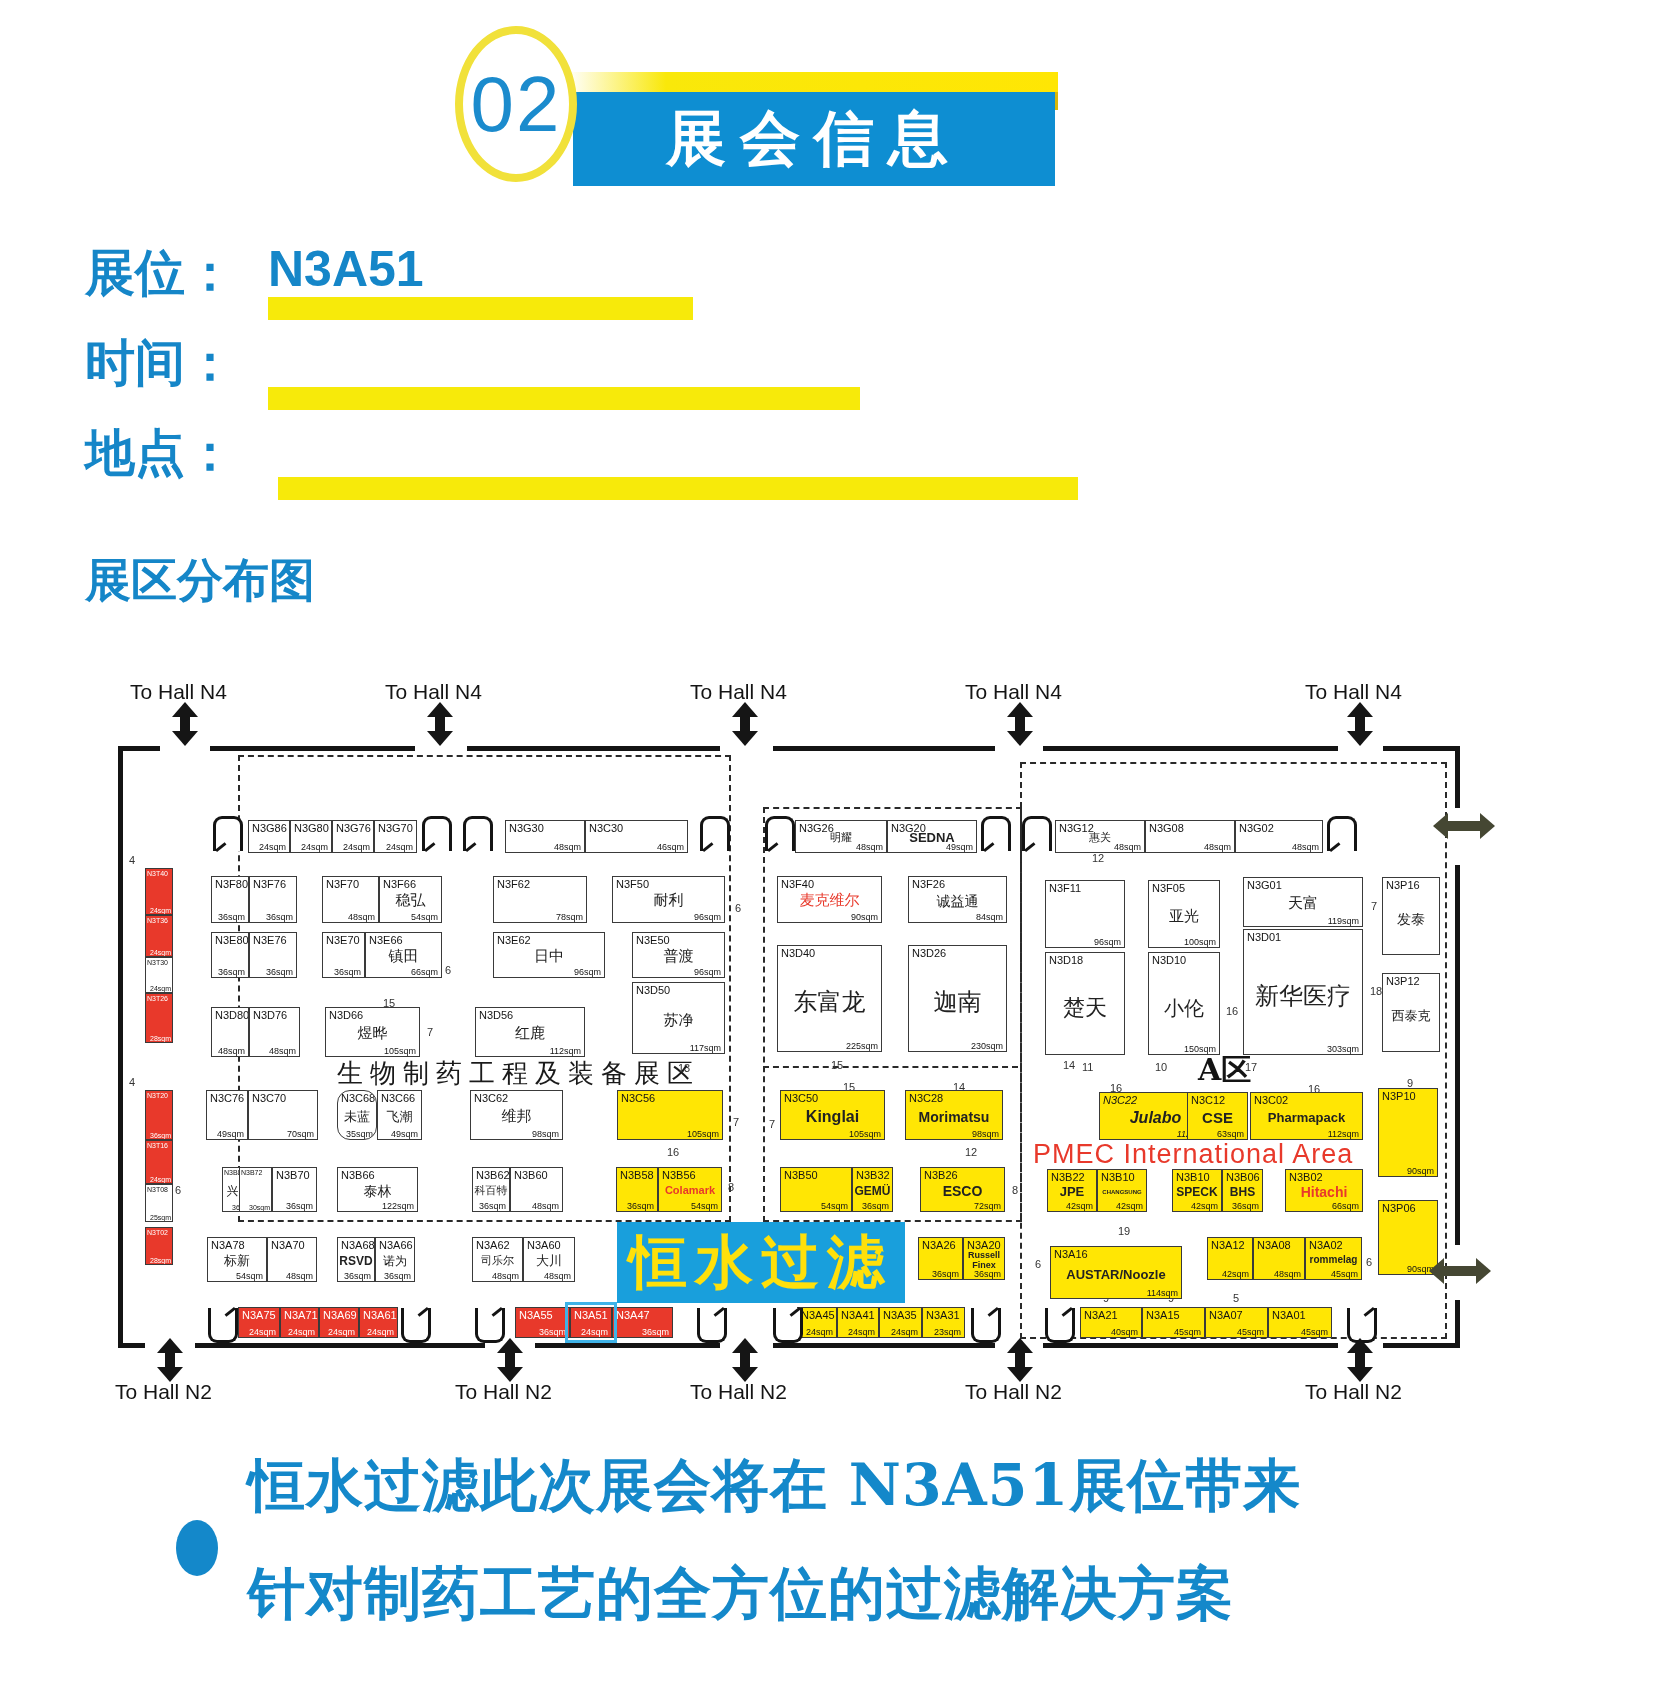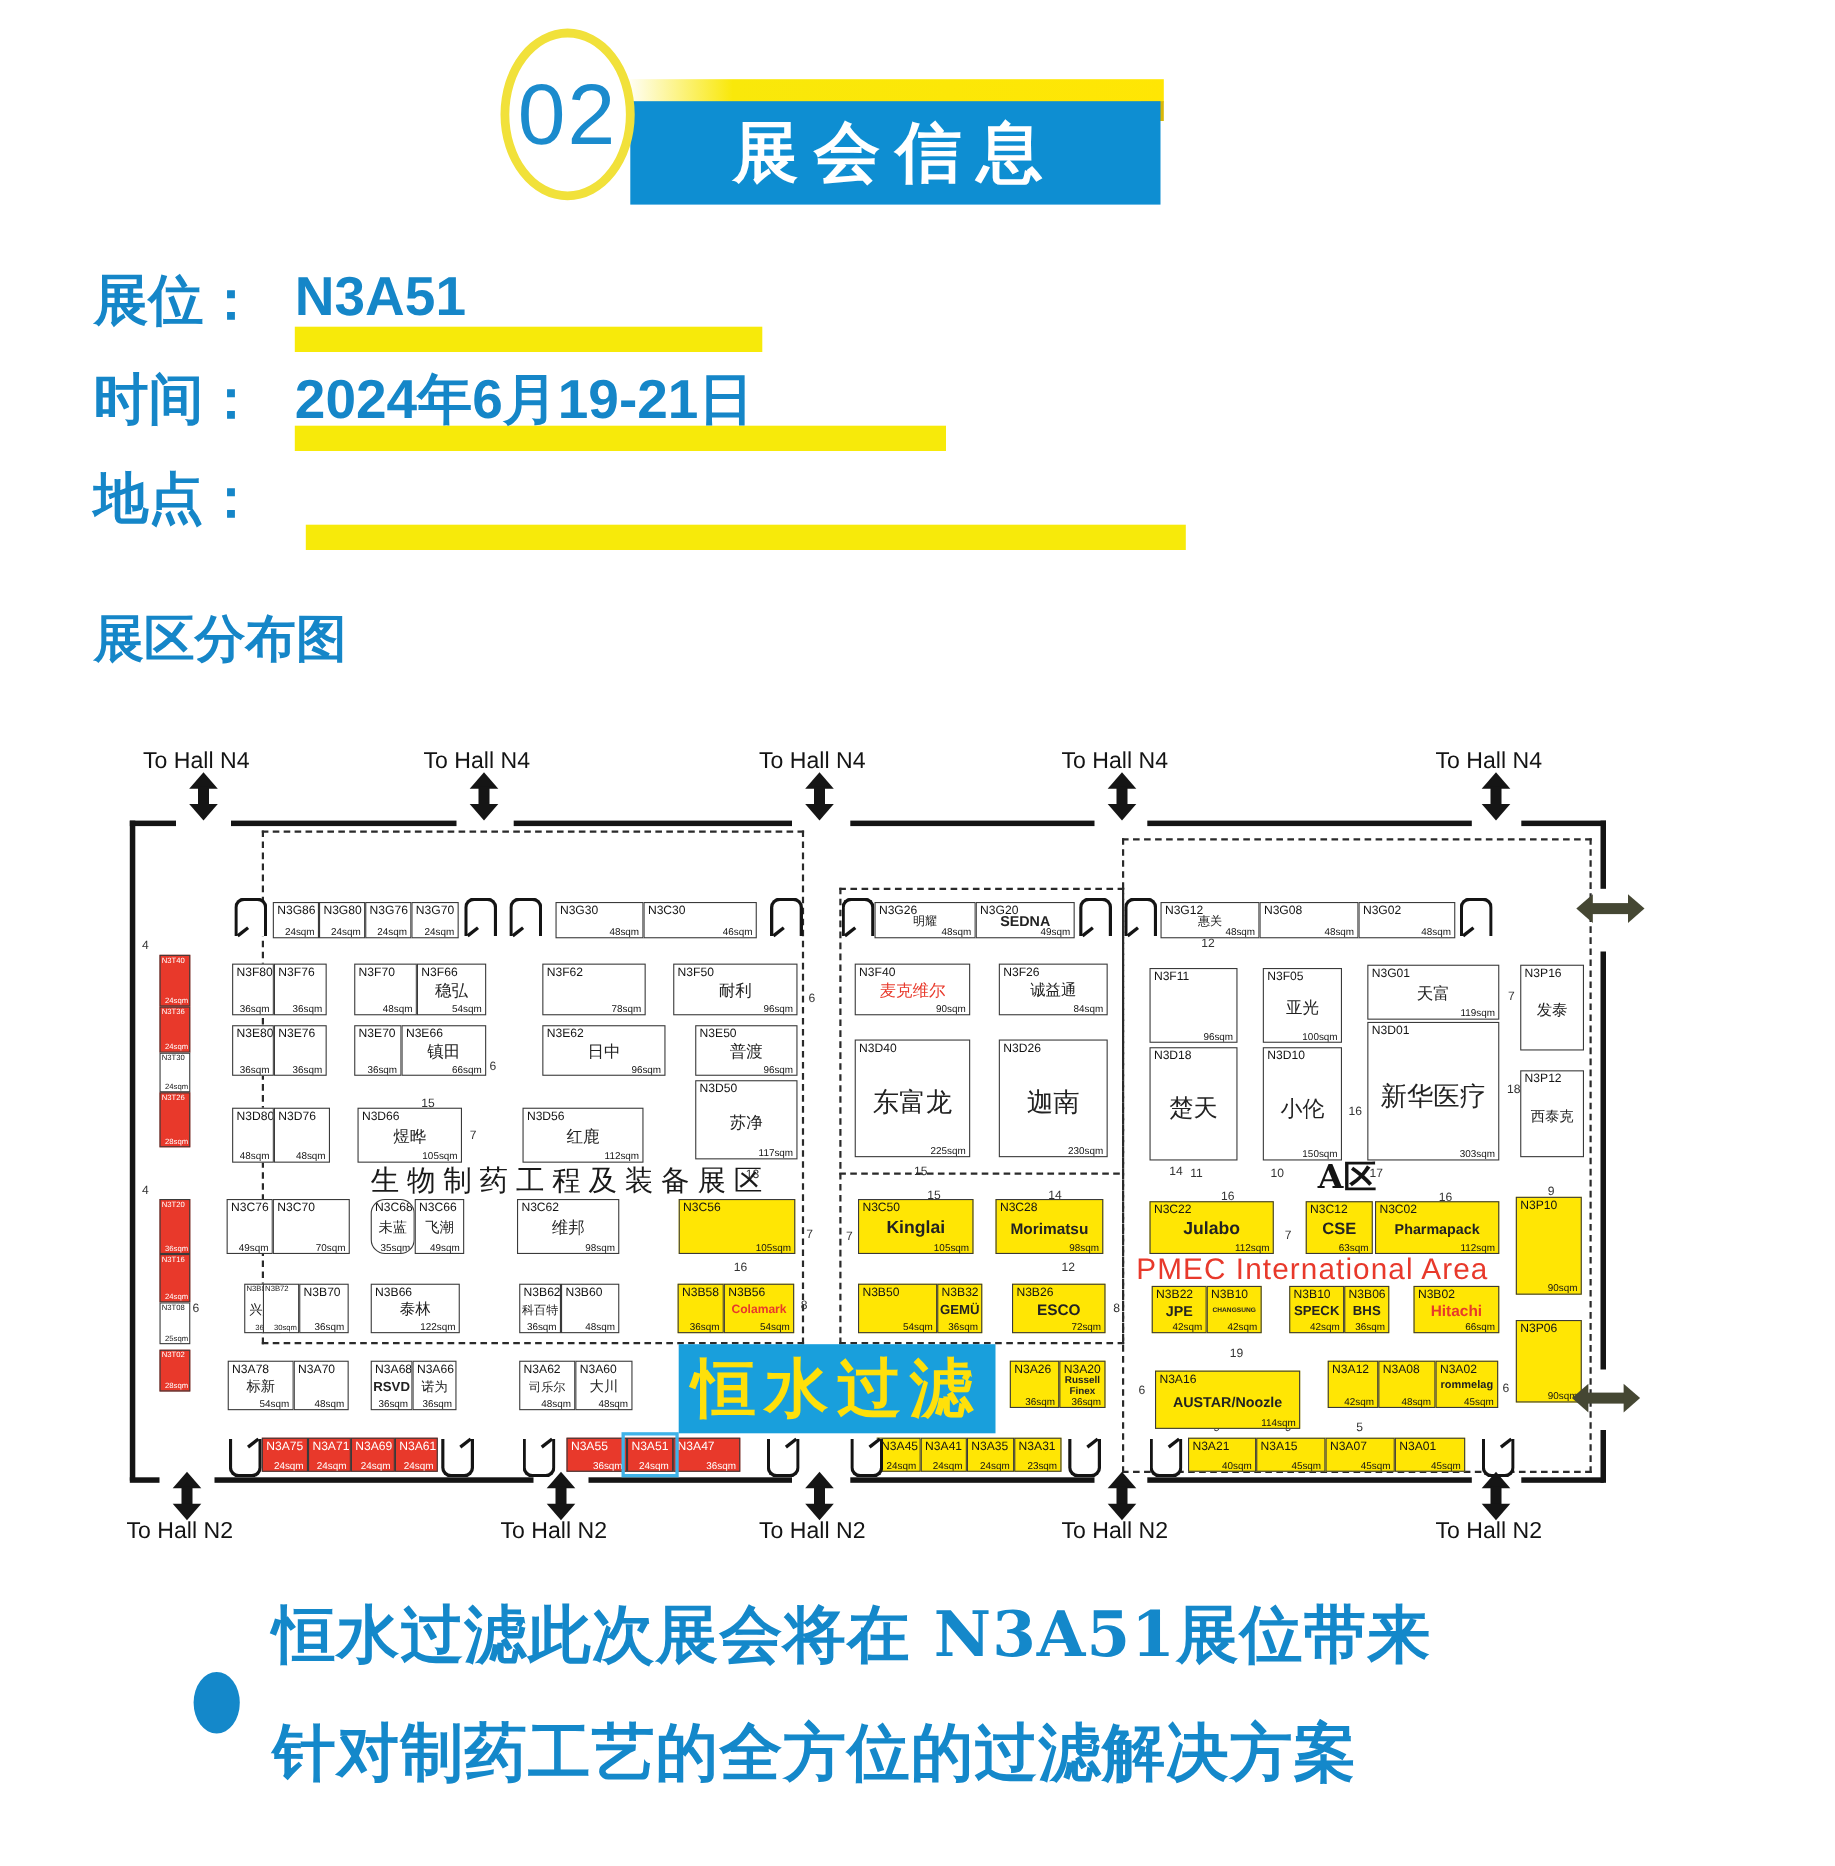--- a/index.html
+++ b/index.html
@@ -77,21 +77,20 @@
 
 <div class="ybar" style="left:268px;top:297px;width:425px"></div>
 <div class="ybar" style="left:268px;top:387px;width:592px"></div>
 <div class="ybar" style="left:278px;top:477px;width:800px"></div>
 <div class="info-row" style="top:240px">
   <span class="info-label">展位：</span>
   <span class="info-value">N3A51</span>
 </div>
 <div class="info-row" style="top:330px">
   <span class="info-label">时间：</span>
-  <span class="info-value">2024年6月19-21日</span>
 </div>
 <div class="info-row" style="top:420px">
   <span class="info-label">地点：</span>
 </div>
 
 <div id="map-title">展区分布图</div>
 
 <div id="map-wrap">
   <div id="map-layer">
       <div class="wall" style="left: 3px; top: 66px; width: 42px; height: 5px;"></div>
@@ -441,21 +440,21 @@
       <div class="booth c-y" style="left: 665px; top: 410px; width: 105px; height: 50px;">
         <span class="bid">N3C50</span>
         <span class="bname lat" style="font-size: 16px;">Kinglai</span>
         <span class="bsqm">105sqm</span>
       </div>
       <div class="booth c-y" style="left: 790px; top: 410px; width: 98px; height: 50px;">
         <span class="bid">N3C28</span>
         <span class="bname lat" style="font-size: 14px;">Morimatsu</span>
         <span class="bsqm">98sqm</span>
       </div>
-      <div class="booth c-y" style="left: 930px; top: 412px; width: 113px; height: 48px;">
+      <div class="booth c-y" style="left: 984px; top: 412px; width: 113px; height: 48px; font-style: italic;">
         <span class="bid">N3C22</span>
         <span class="bname lat" style="font-size: 16px;">Julabo</span>
         <span class="bsqm">112sqm</span>
       </div>
       <div class="booth c-y" style="left: 1072px; top: 412px; width: 61px; height: 48px;">
         <span class="bid">N3C12</span>
         <span class="bname lat" style="font-size: 15px;">CSE</span>
         <span class="bsqm">63sqm</span>
       </div>
       <div class="booth c-y" style="left: 1135px; top: 412px; width: 113px; height: 48px;">

